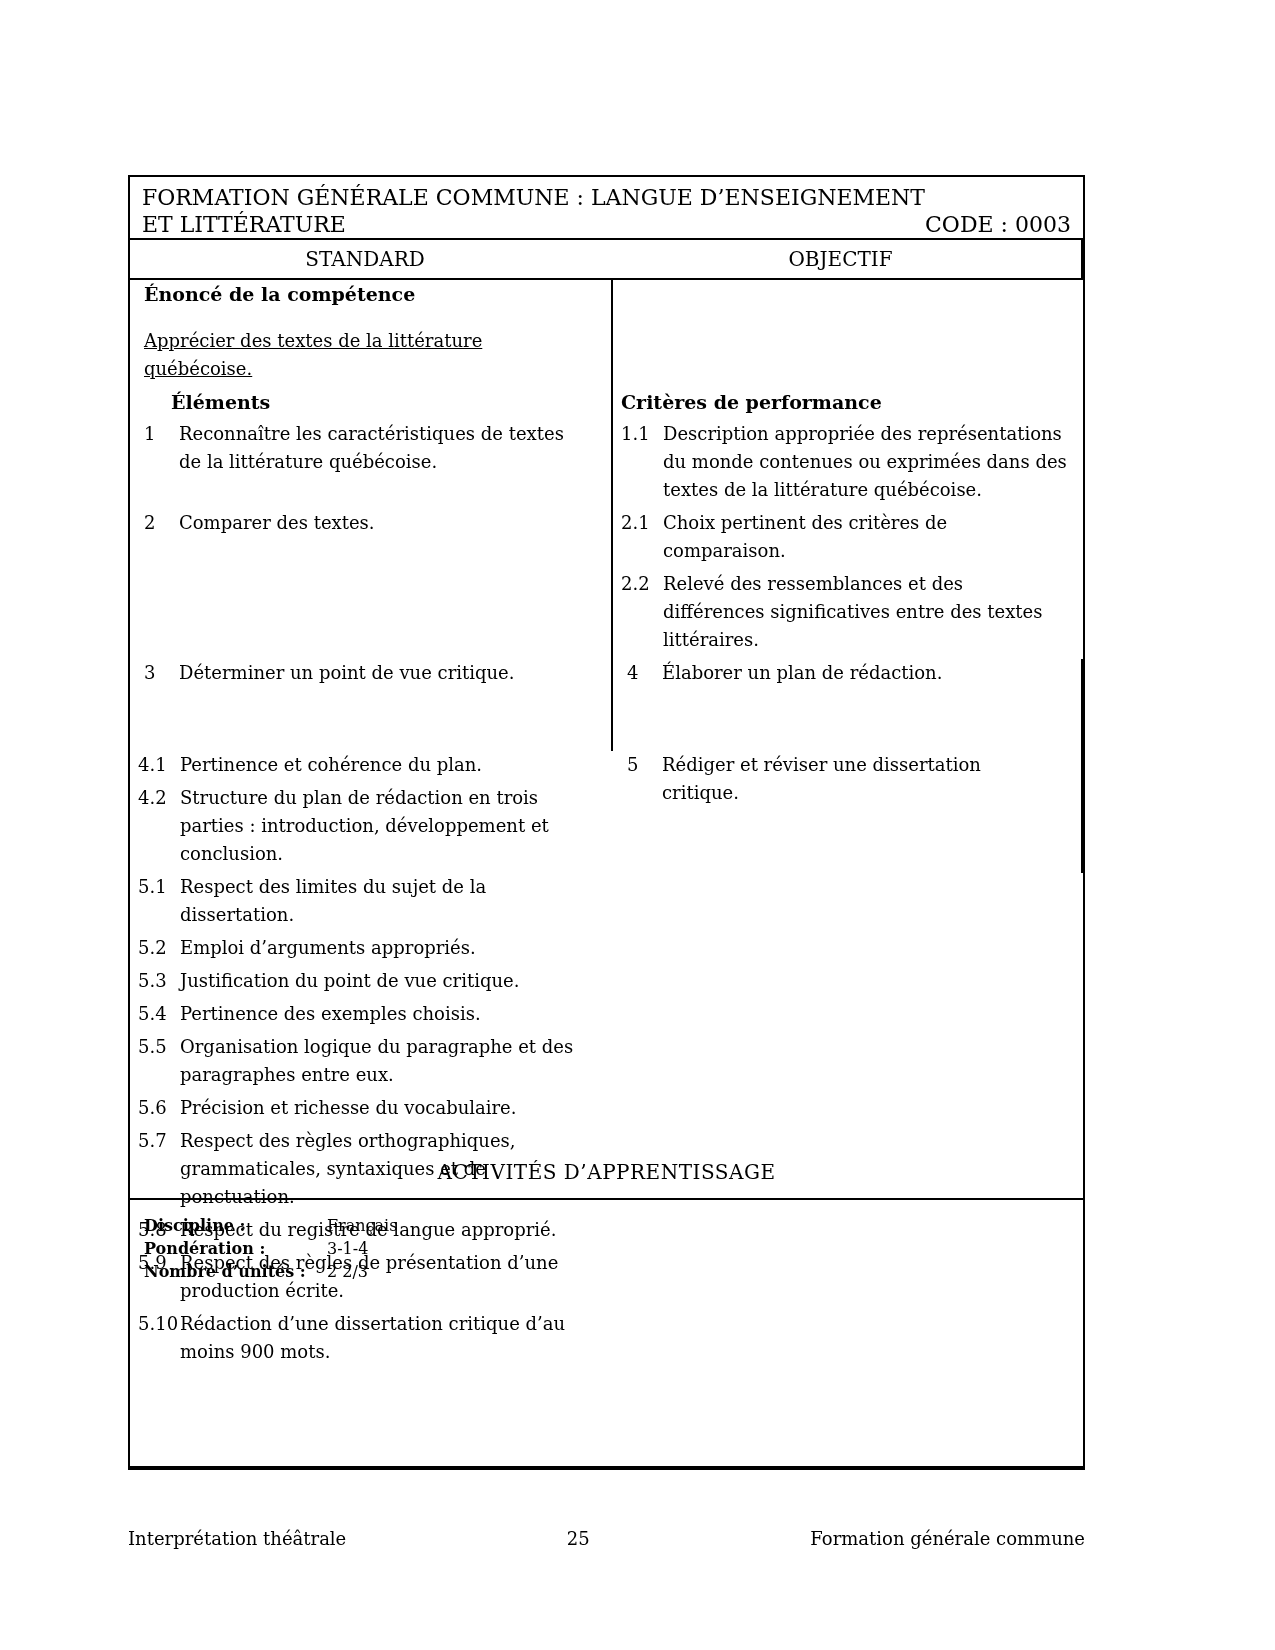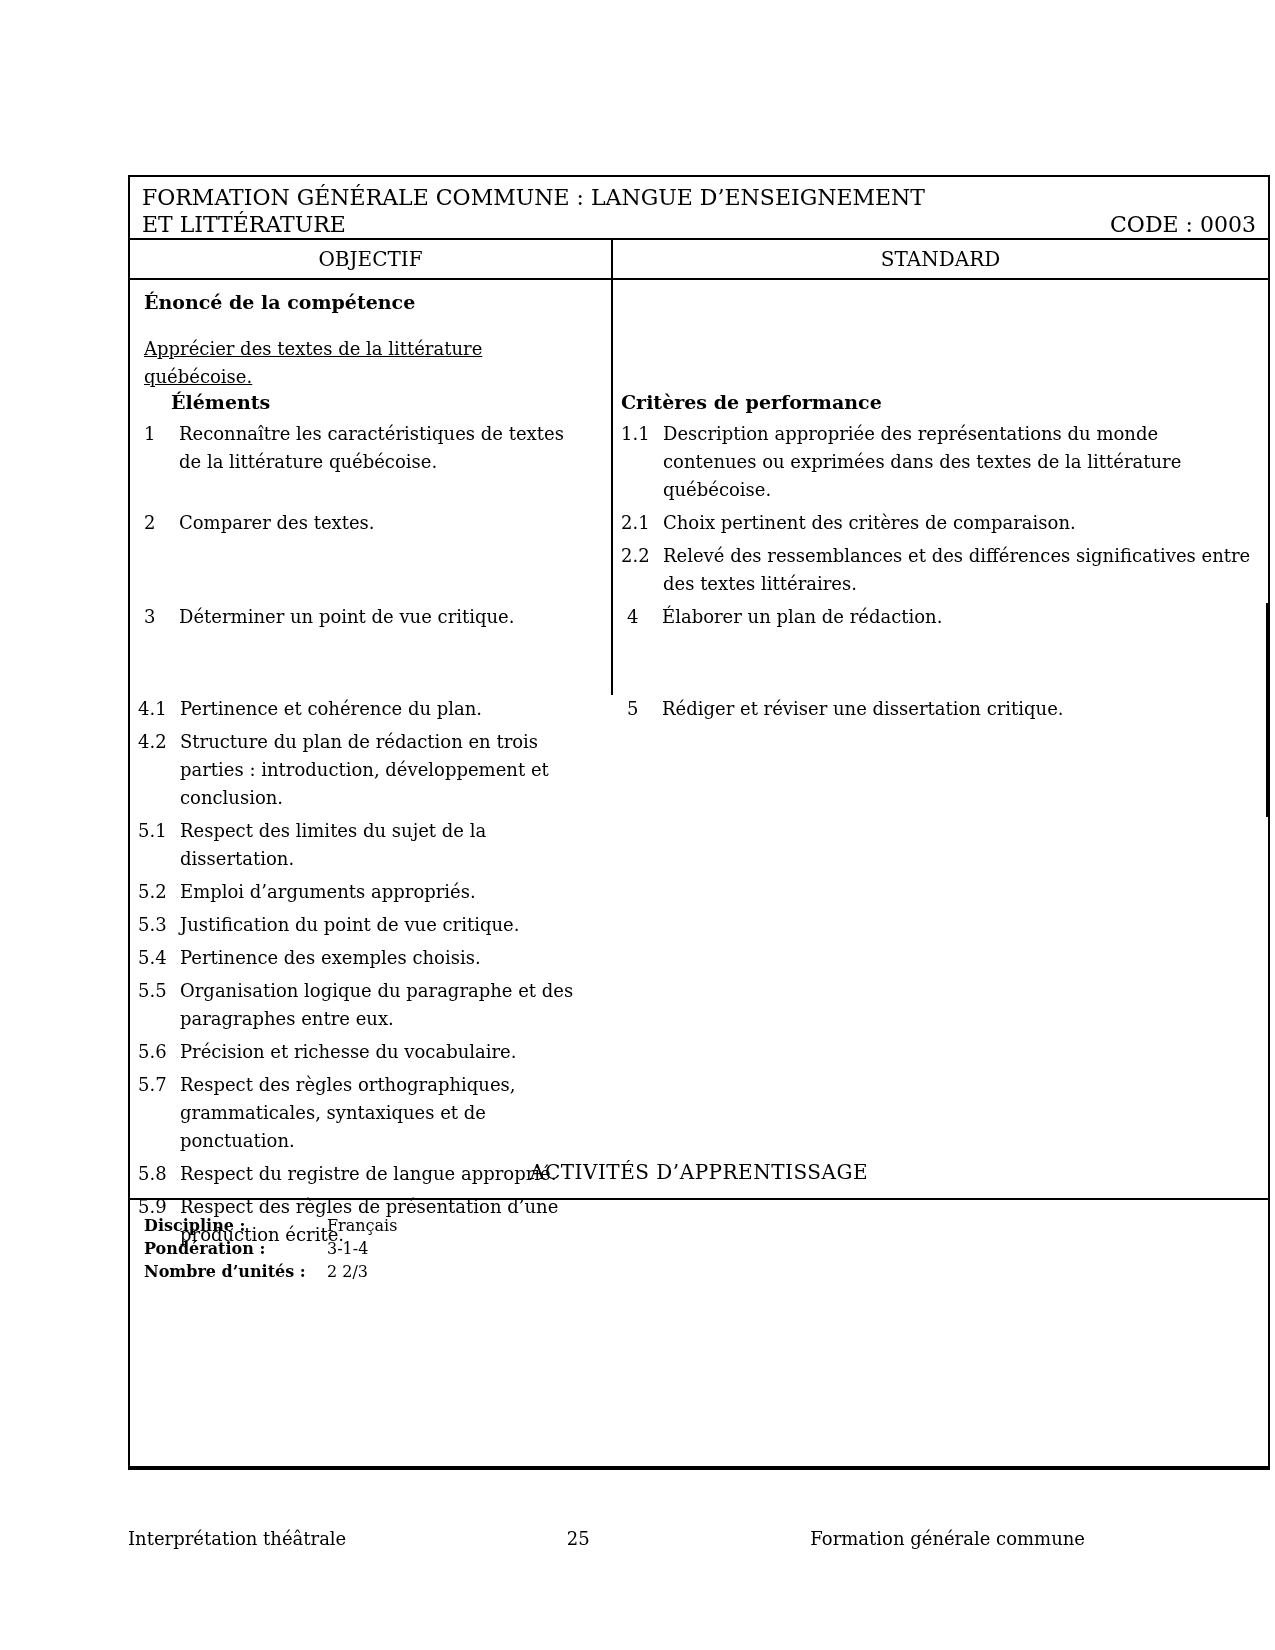--- a/index.html
+++ b/index.html
@@ -7,21 +7,21 @@
     width: 1275px; height: 1650px;
     background: #ffffff;
     color: #000000;
     font-family: "DejaVu Serif", serif;
   }
   .page { position: relative; width: 1275px; height: 1650px; background: #fff; }
 
   .doc-table {
     position: absolute;
     left: 128px; top: 175px;
-    width: 1142px; height: 1295px;
+    width: 957px; height: 1295px;
     border: 2px solid #000;
     border-bottom-width: 4px;
     display: flex; flex-direction: column;
     background: #fff;
   }
 
   
   .title-block {
     height: 63px;
     padding: 7px 12px 2px 12px;
@@ -42,21 +42,21 @@
 
   
   .body-grid {
     height: 865px;
     display: grid;
     grid-template-columns: 483px 1fr;
     grid-template-rows: repeat(6, auto) 1fr;
   }
   .cell-l { border-right: 2px solid #000; padding: 0 24px 0 14px; }
   .cell-r { padding: 0 16px 0 8px; }
-  .row1 .inner-pad { padding-top: 8px; }
+  .row1 .inner-pad { }
   .r1 { min-height: 108px; }
   .r2 { min-height: 32px; padding-left: 41px; }
   .r3 { min-height: 85px; }
   .r4 { min-height: 93px; }
   .r5 { min-height: 32px; }
   .r6 { min-height: 92px; }
 
   .body-text { font-size: 18px; line-height: 28px; }
   .bold-heading { font-size: 19px; line-height: 28px; font-weight: bold; }
   .enonce-sentence { margin-top: 19px; text-decoration: underline; }
@@ -99,22 +99,22 @@
 
     <div class="title-block">
       <div>FORMATION GÉNÉRALE COMMUNE : LANGUE D’ENSEIGNEMENT</div>
       <div class="title-line2-row">
         <span>ET LITTÉRATURE</span>
         <span>CODE : 0003</span>
       </div>
     </div>
 
     <div class="colheader-row">
+      <div class="colheader-cell right">STANDARD</div>
       <div class="colheader-cell left">OBJECTIF</div>
-      <div class="colheader-cell right">STANDARD</div>
     </div>
 
     <div class="body-grid">
 
       <div class="cell-l r1 row1">
         <div class="inner-pad">
           <div class="bold-heading">Énoncé de la compétence</div>
           <div class="body-text enonce-sentence">Apprécier des textes de la littérature québécoise.</div>
         </div>
       </div>
@@ -216,20 +216,24 @@
           <span class="num">5.7</span>
           <span class="txt">Respect des règles orthographiques, grammaticales, syntaxiques et de ponctuation.</span>
         </div>
         <div class="crit-item">
           <span class="num">5.8</span>
           <span class="txt">Respect du registre de langue approprié.</span>
         </div>
         <div class="crit-item">
           <span class="num">5.9</span>
           <span class="txt">Respect des règles de présentation d’une production écrite.</span>
+        </div>
+        <div class="crit-item">
+          <span class="num">5.10</span>
+          <span class="txt">Rédaction d’une dissertation critique d’au moins 900 mots.</span>
         </div>
       </div>
 
     </div>
 
     <div class="activities-band">ACTIVITÉS D’APPRENTISSAGE</div>
 
     <div class="info-section">
       <div class="info-row">
         <span class="info-label">Discipline :</span>

